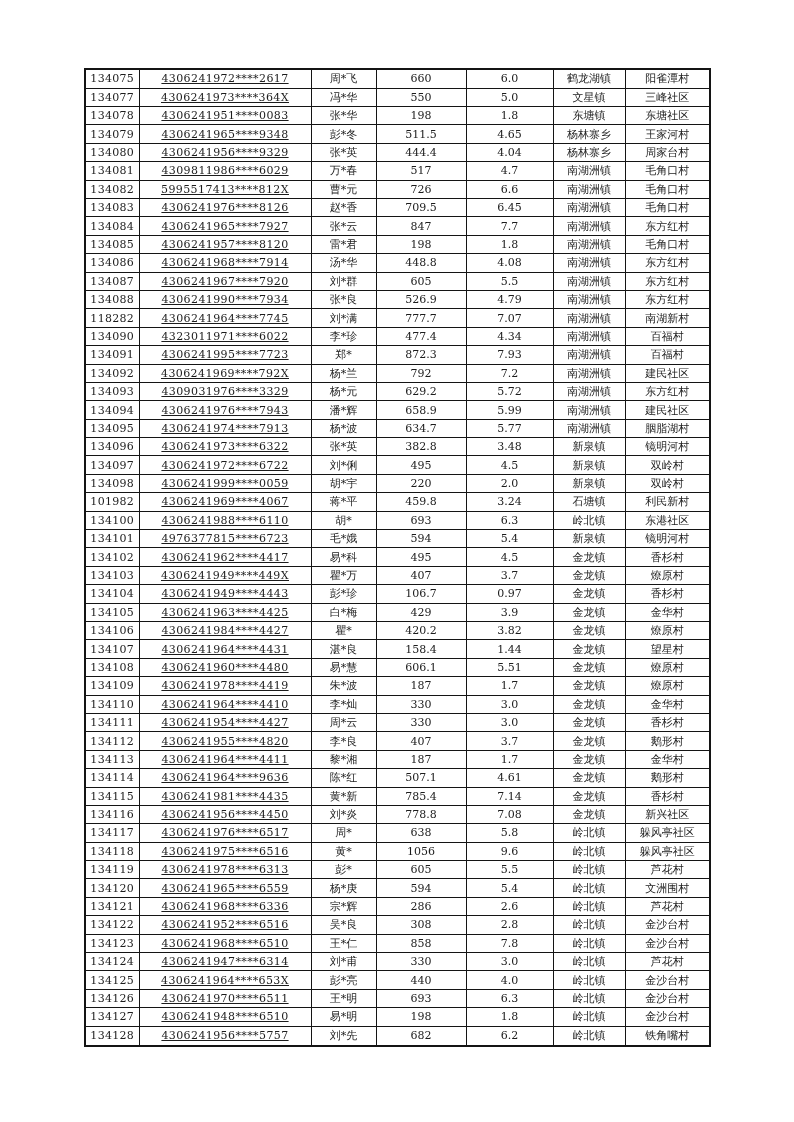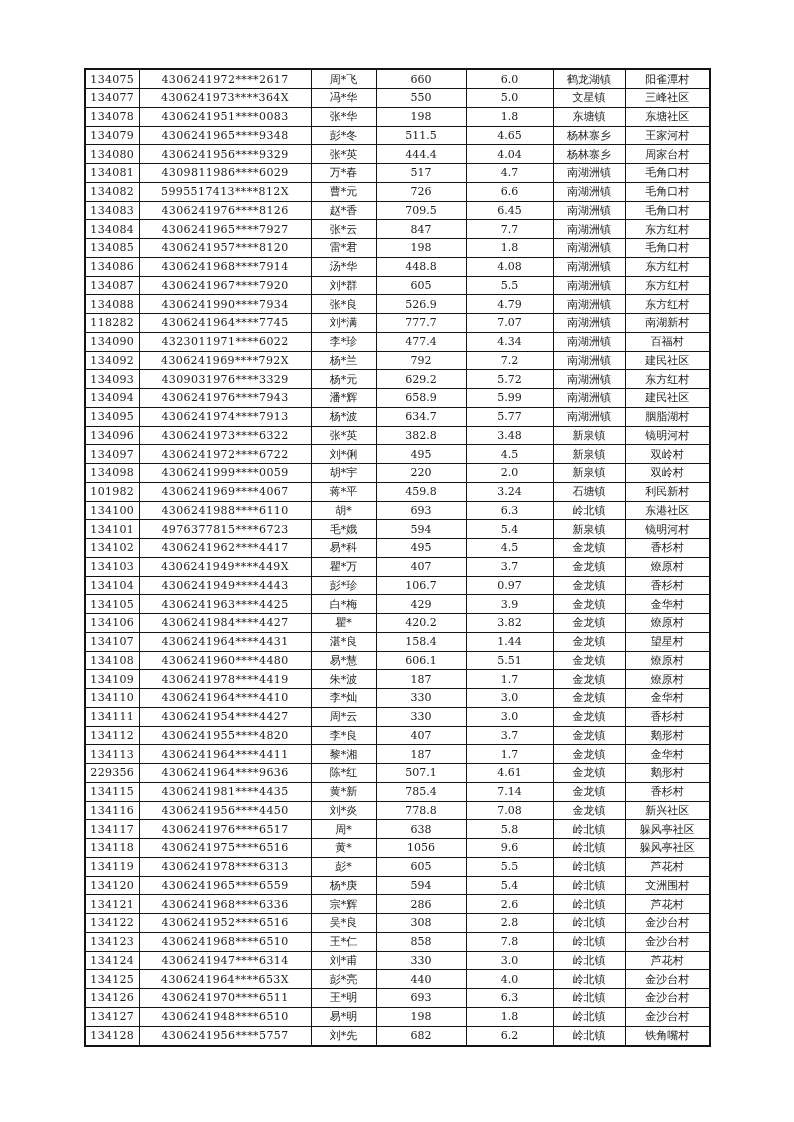--- a/index.html
+++ b/index.html
@@ -30,21 +30,21 @@
     text-align: center;
     vertical-align: middle;
     font-size: 11px;
     line-height: 1;
     color: #1c1c1c;
     padding: 0;
     white-space: nowrap;
     overflow: hidden;
   }
   td.col-0 { letter-spacing: 0.3px; }
-  td.col-1 { letter-spacing: 0.4px; }
+  td.col-1 { letter-spacing: 0.4px; text-decoration: underline; }
 </style>
 </head>
 <body>
 
 <div class="page">
   <table class="data-table">
     <colgroup id="table-cols">
         <col style="width: 54px;">
         <col style="width: 172px;">
         <col style="width: 65px;">
@@ -183,20 +183,29 @@
         <tr>
           <td class="col-0">134090</td>
           <td class="col-1">4323011971****6022</td>
           <td class="col-2">李*珍</td>
           <td class="col-3">477.4</td>
           <td class="col-4">4.34</td>
           <td class="col-5">南湖洲镇</td>
           <td class="col-6">百福村</td>
         </tr>
         <tr>
+          <td class="col-0">134091</td>
+          <td class="col-1">4306241995****7723</td>
+          <td class="col-2">郑*</td>
+          <td class="col-3">872.3</td>
+          <td class="col-4">7.93</td>
+          <td class="col-5">南湖洲镇</td>
+          <td class="col-6">百福村</td>
+        </tr>
+        <tr>
           <td class="col-0">134092</td>
           <td class="col-1">4306241969****792X</td>
           <td class="col-2">杨*兰</td>
           <td class="col-3">792</td>
           <td class="col-4">7.2</td>
           <td class="col-5">南湖洲镇</td>
           <td class="col-6">建民社区</td>
         </tr>
         <tr>
           <td class="col-0">134093</td>
@@ -381,21 +390,21 @@
         <tr>
           <td class="col-0">134113</td>
           <td class="col-1">4306241964****4411</td>
           <td class="col-2">黎*湘</td>
           <td class="col-3">187</td>
           <td class="col-4">1.7</td>
           <td class="col-5">金龙镇</td>
           <td class="col-6">金华村</td>
         </tr>
         <tr>
-          <td class="col-0">229356</td>
+          <td class="col-0">134114</td>
           <td class="col-1">4306241964****9636</td>
           <td class="col-2">陈*红</td>
           <td class="col-3">507.1</td>
           <td class="col-4">4.61</td>
           <td class="col-5">金龙镇</td>
           <td class="col-6">鹅形村</td>
         </tr>
         <tr>
           <td class="col-0">134115</td>
           <td class="col-1">4306241981****4435</td>

